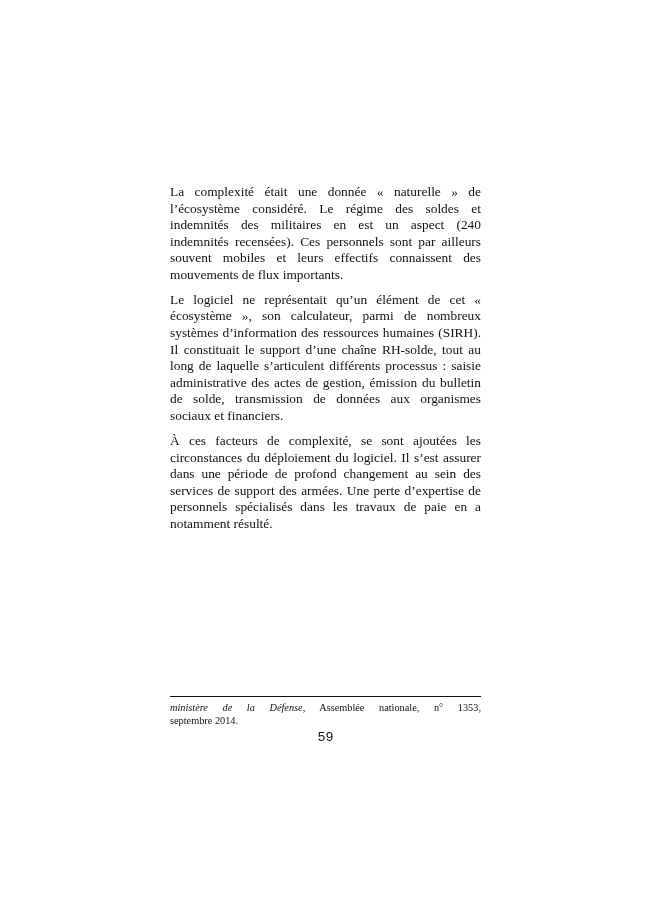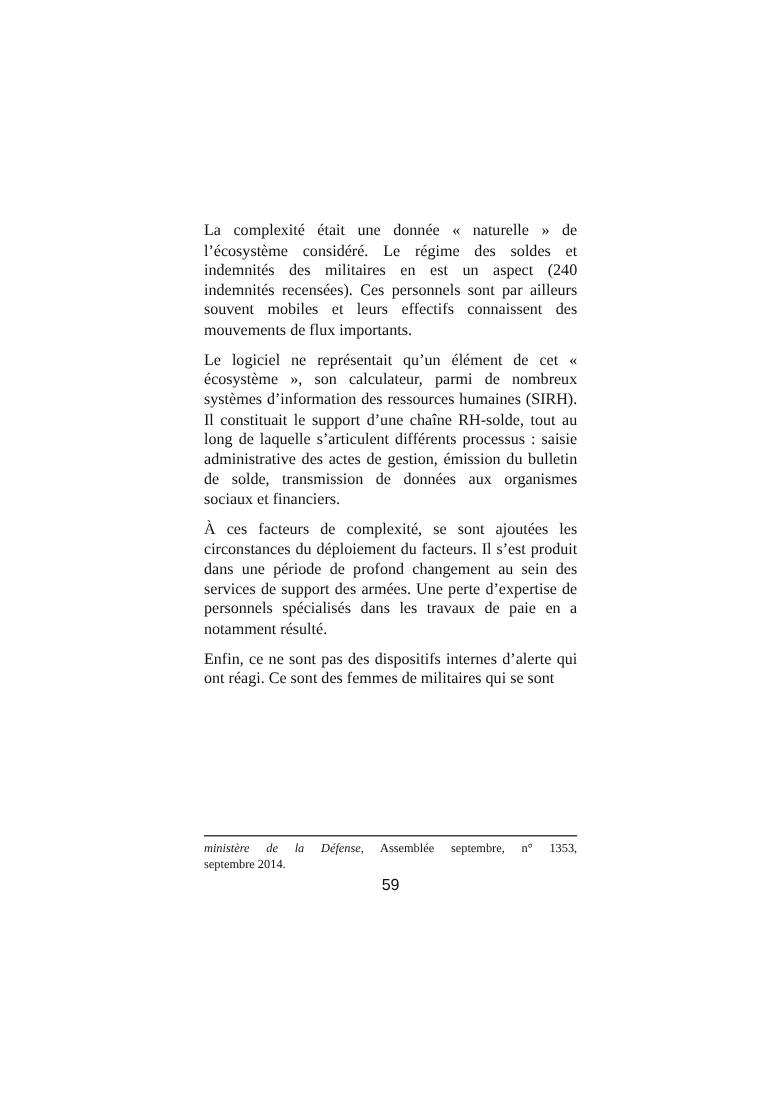--- a/index.html
+++ b/index.html
@@ -3,32 +3,31 @@
 <meta charset="utf-8">
 <style>
   html, body { margin: 0; padding: 0; background: #ffffff; }
   body { width: 650px; height: 920px; position: relative; overflow: hidden; }
   .page { position: absolute; left: 170px; top: 184px; width: 311px; font-family: "Liberation Serif", serif; color: #111; }
   .para { font-size: 13.4px; line-height: 16.6px; text-align: justify; margin: 0 0 8.3px 0; hyphens: none; }
   .rule { position: absolute; left: 170px; top: 696px; width: 311px; height: 0; border-top: 1.3px solid #111; }
   .footnote { position: absolute; left: 170px; top: 702px; width: 311px; font-family: "Liberation Serif", serif; font-size: 10.3px; line-height: 12.6px; color: #111; text-align: justify; text-align-last: auto; }
   .footnote .l1 { display: block; text-align: justify; text-align-last: justify; }
   .footnote i { font-style: italic; margin-top: 14px; }
-  .pagenum { position: absolute; left: 170px; top: 730px; width: 311px; text-align: center; font-family: Liberation Sans, sans-serif; font-size: 13.4px; color: #111; }
+  .pagenum { position: absolute; left: 170px; top: 730px; width: 311px; text-align: center; font-family: Liberation Mono, monospace; font-size: 13.4px; color: #111; }
 </style>
 </head>
 <body>
 
 <div class="page">
   <p class="para">La complexité était une donnée « naturelle » de l’écosystème considéré. Le régime des soldes et indemnités des militaires en est un aspect (240 indemnités recensées). Ces personnels sont par ailleurs souvent mobiles et leurs effectifs connaissent des mouvements de flux importants.</p>
   <p class="para">Le logiciel ne représentait qu’un élément de cet « écosystème », son calculateur, parmi de nombreux systèmes d’information des ressources humaines (SIRH). Il constituait le support d’une chaîne RH-solde, tout au long de laquelle s’articulent différents processus : saisie administrative des actes de gestion, émission du bulletin de solde, transmission de données aux organismes sociaux et financiers.</p>
-  <p class="para">À ces facteurs de complexité, se sont ajoutées les circonstances du déploiement du facteurs. Il s’est produit dans une période de profond changement au sein des services de support des armées. Une perte d’expertise de personnels spécialisés dans les travaux de paie en a notamment résulté.</p>
-  <p class="para">Enfin, ce ne sont pas des dispositifs internes d’alerte qui ont réagi. Ce sont des femmes de militaires qui se sont</p>
+  <p class="para">À ces facteurs de complexité, se sont ajoutées les circonstances du déploiement du logiciel. Il s’est assurer dans une période de profond changement au sein des services de support des armées. Une perte d’expertise de personnels spécialisés dans les travaux de paie en a notamment résulté.</p>
 </div>
 
 <div class="rule"></div>
 
 <div class="footnote">
-  <span class="l1"><i>ministère de la Défense</i><span>, Assemblée septembre, n° 1353,</span></span>
+  <span class="l1"><i>ministère de la Défense</i><span>, Assemblée nationale, n° 1353,</span></span>
   <span>septembre 2014.</span>
 </div>
 
 <div class="pagenum">59</div>
 
 </body></html>

